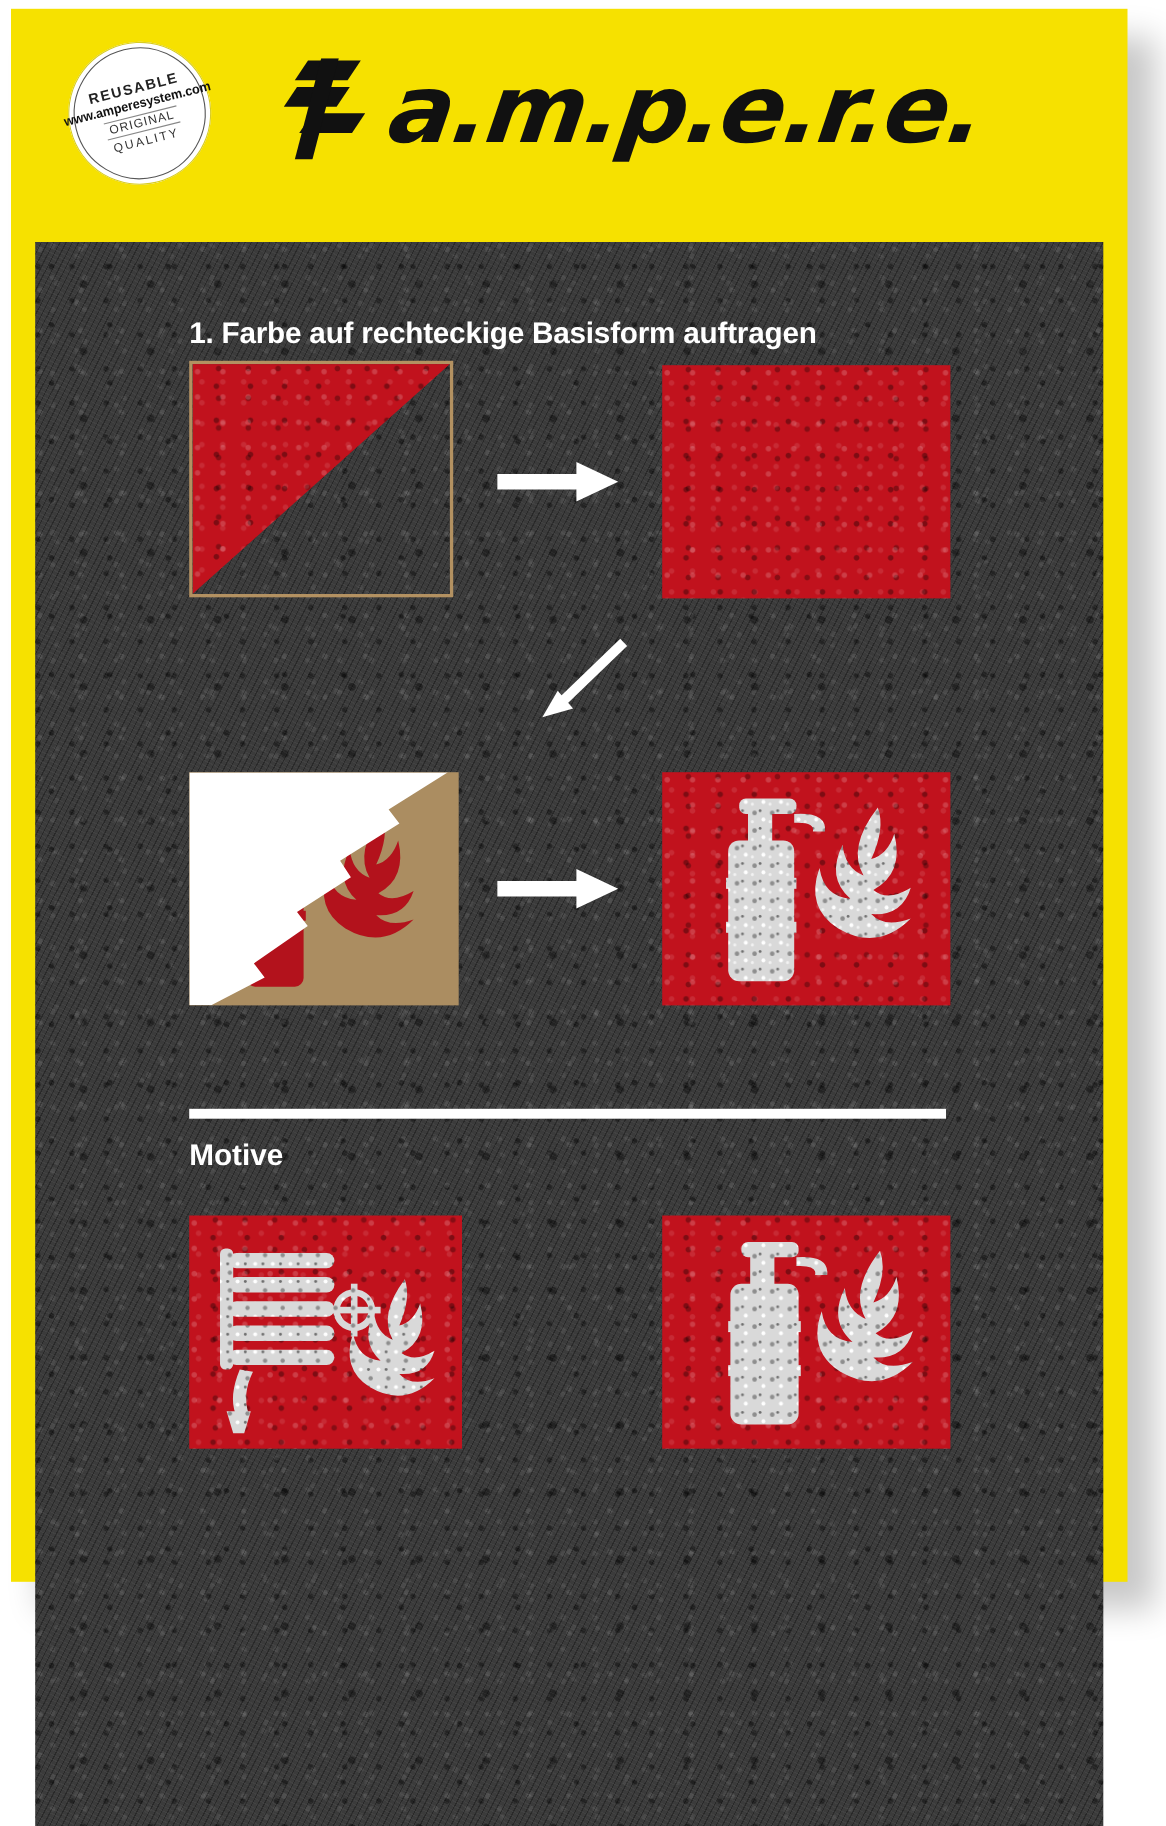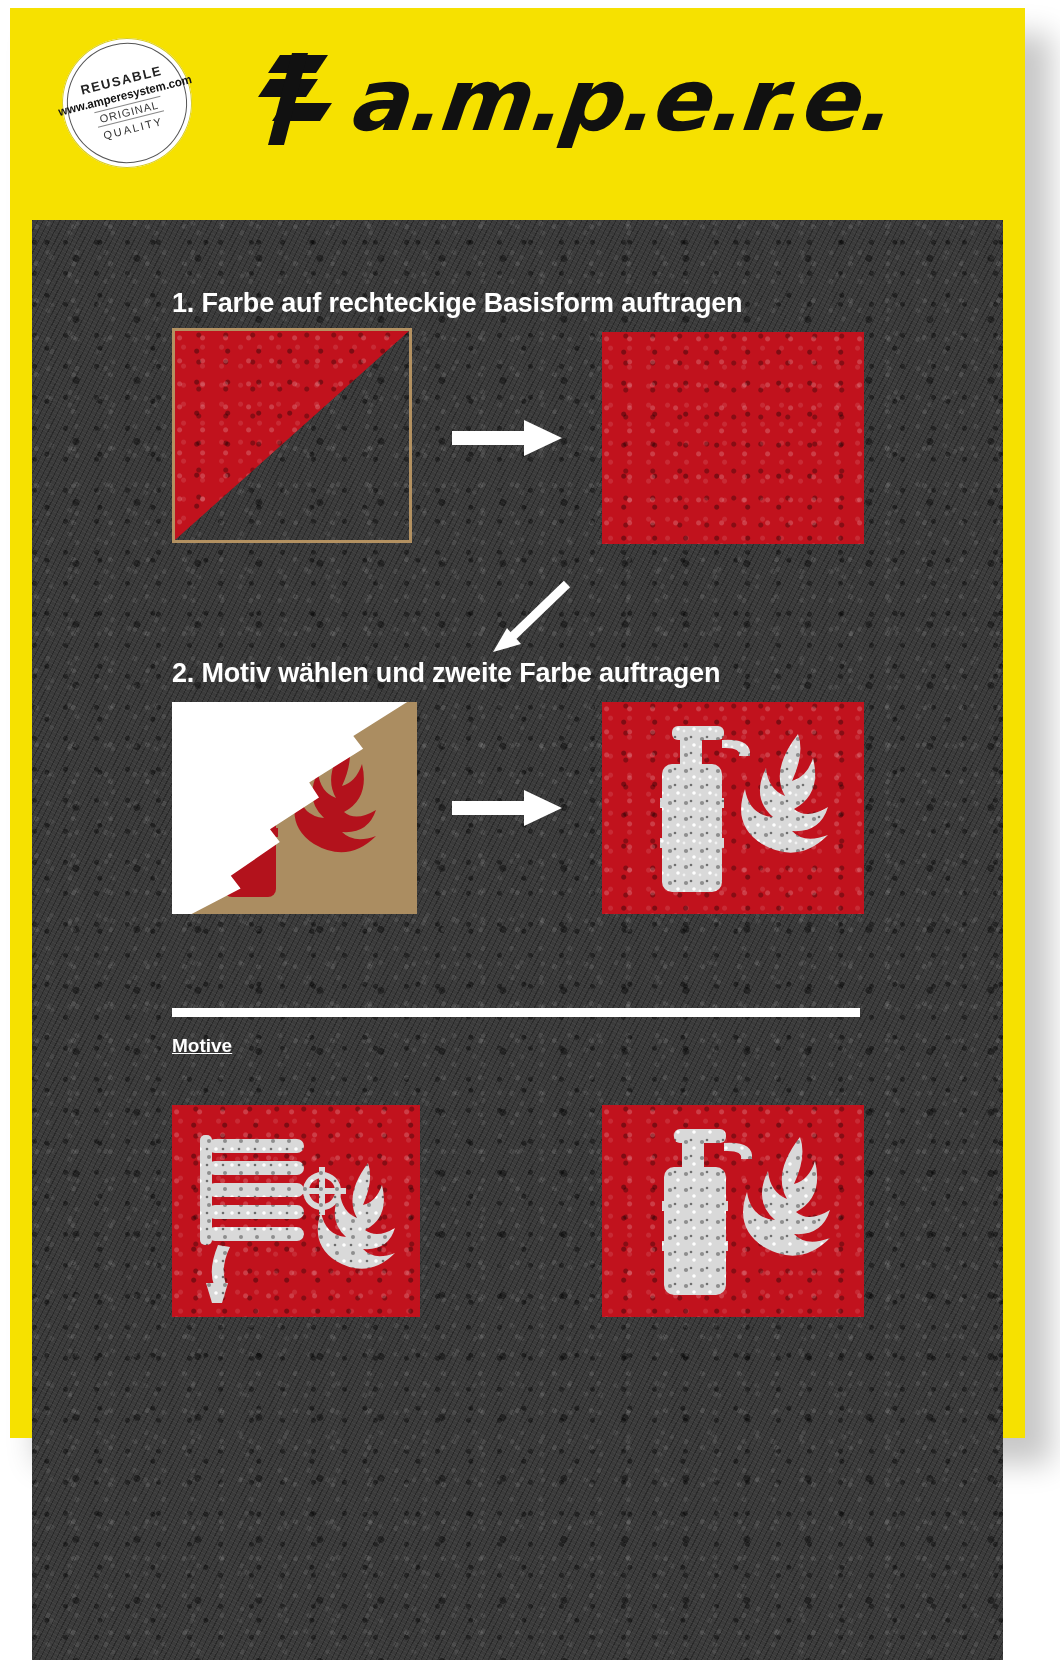--- a/index.html
+++ b/index.html
@@ -173,23 +173,22 @@
   .divider {
     position: absolute;
     background: #ffffff;
     z-index: 4;
   }
 
   .motive-label {
     position: absolute;
     color: #ffffff;
     font-weight: bold;
-    font-size: 19px;
+    font-size: 27px;
     z-index: 4;
-    text-decoration: underline;
   }
 </style>
 </head>
 <body>
 
 <div class="poster">
 
   <div class="header">
 
     <div class="seal">
@@ -233,21 +232,20 @@
 
     <div class="arrow" style="left:455px; top:358px;">
       <svg width="90" height="80" viewBox="0 0 90 80">
         <g stroke="#ffffff" stroke-width="9" fill="none">
           <line x1="80" y1="6" x2="26" y2="58"></line>
         </g>
         <polygon points="6,74 34,66 20,50" fill="#ffffff"></polygon>
       </svg>
     </div>
 
-    <div class="step-title" style="left:140px; top:438px;">2. Motiv wählen und zweite Farbe auftragen</div>
 
     <div class="tile tan-fill" style="left:140px; top:482px; width:245px; height:212px;">
 
       <svg width="245" height="212" viewBox="0 0 245 212" style="position:absolute;left:0;top:0;">
         <g fill="#b3121c">
 
           <rect x="52" y="55" width="52" height="140" rx="8"></rect>
           <rect x="66" y="30" width="20" height="28"></rect>
           <rect x="60" y="20" width="46" height="14" rx="5"></rect>
           <path d="M104 34 q26 -2 24 14 l-9 0 q2 -8 -15 -7 z"></path>

